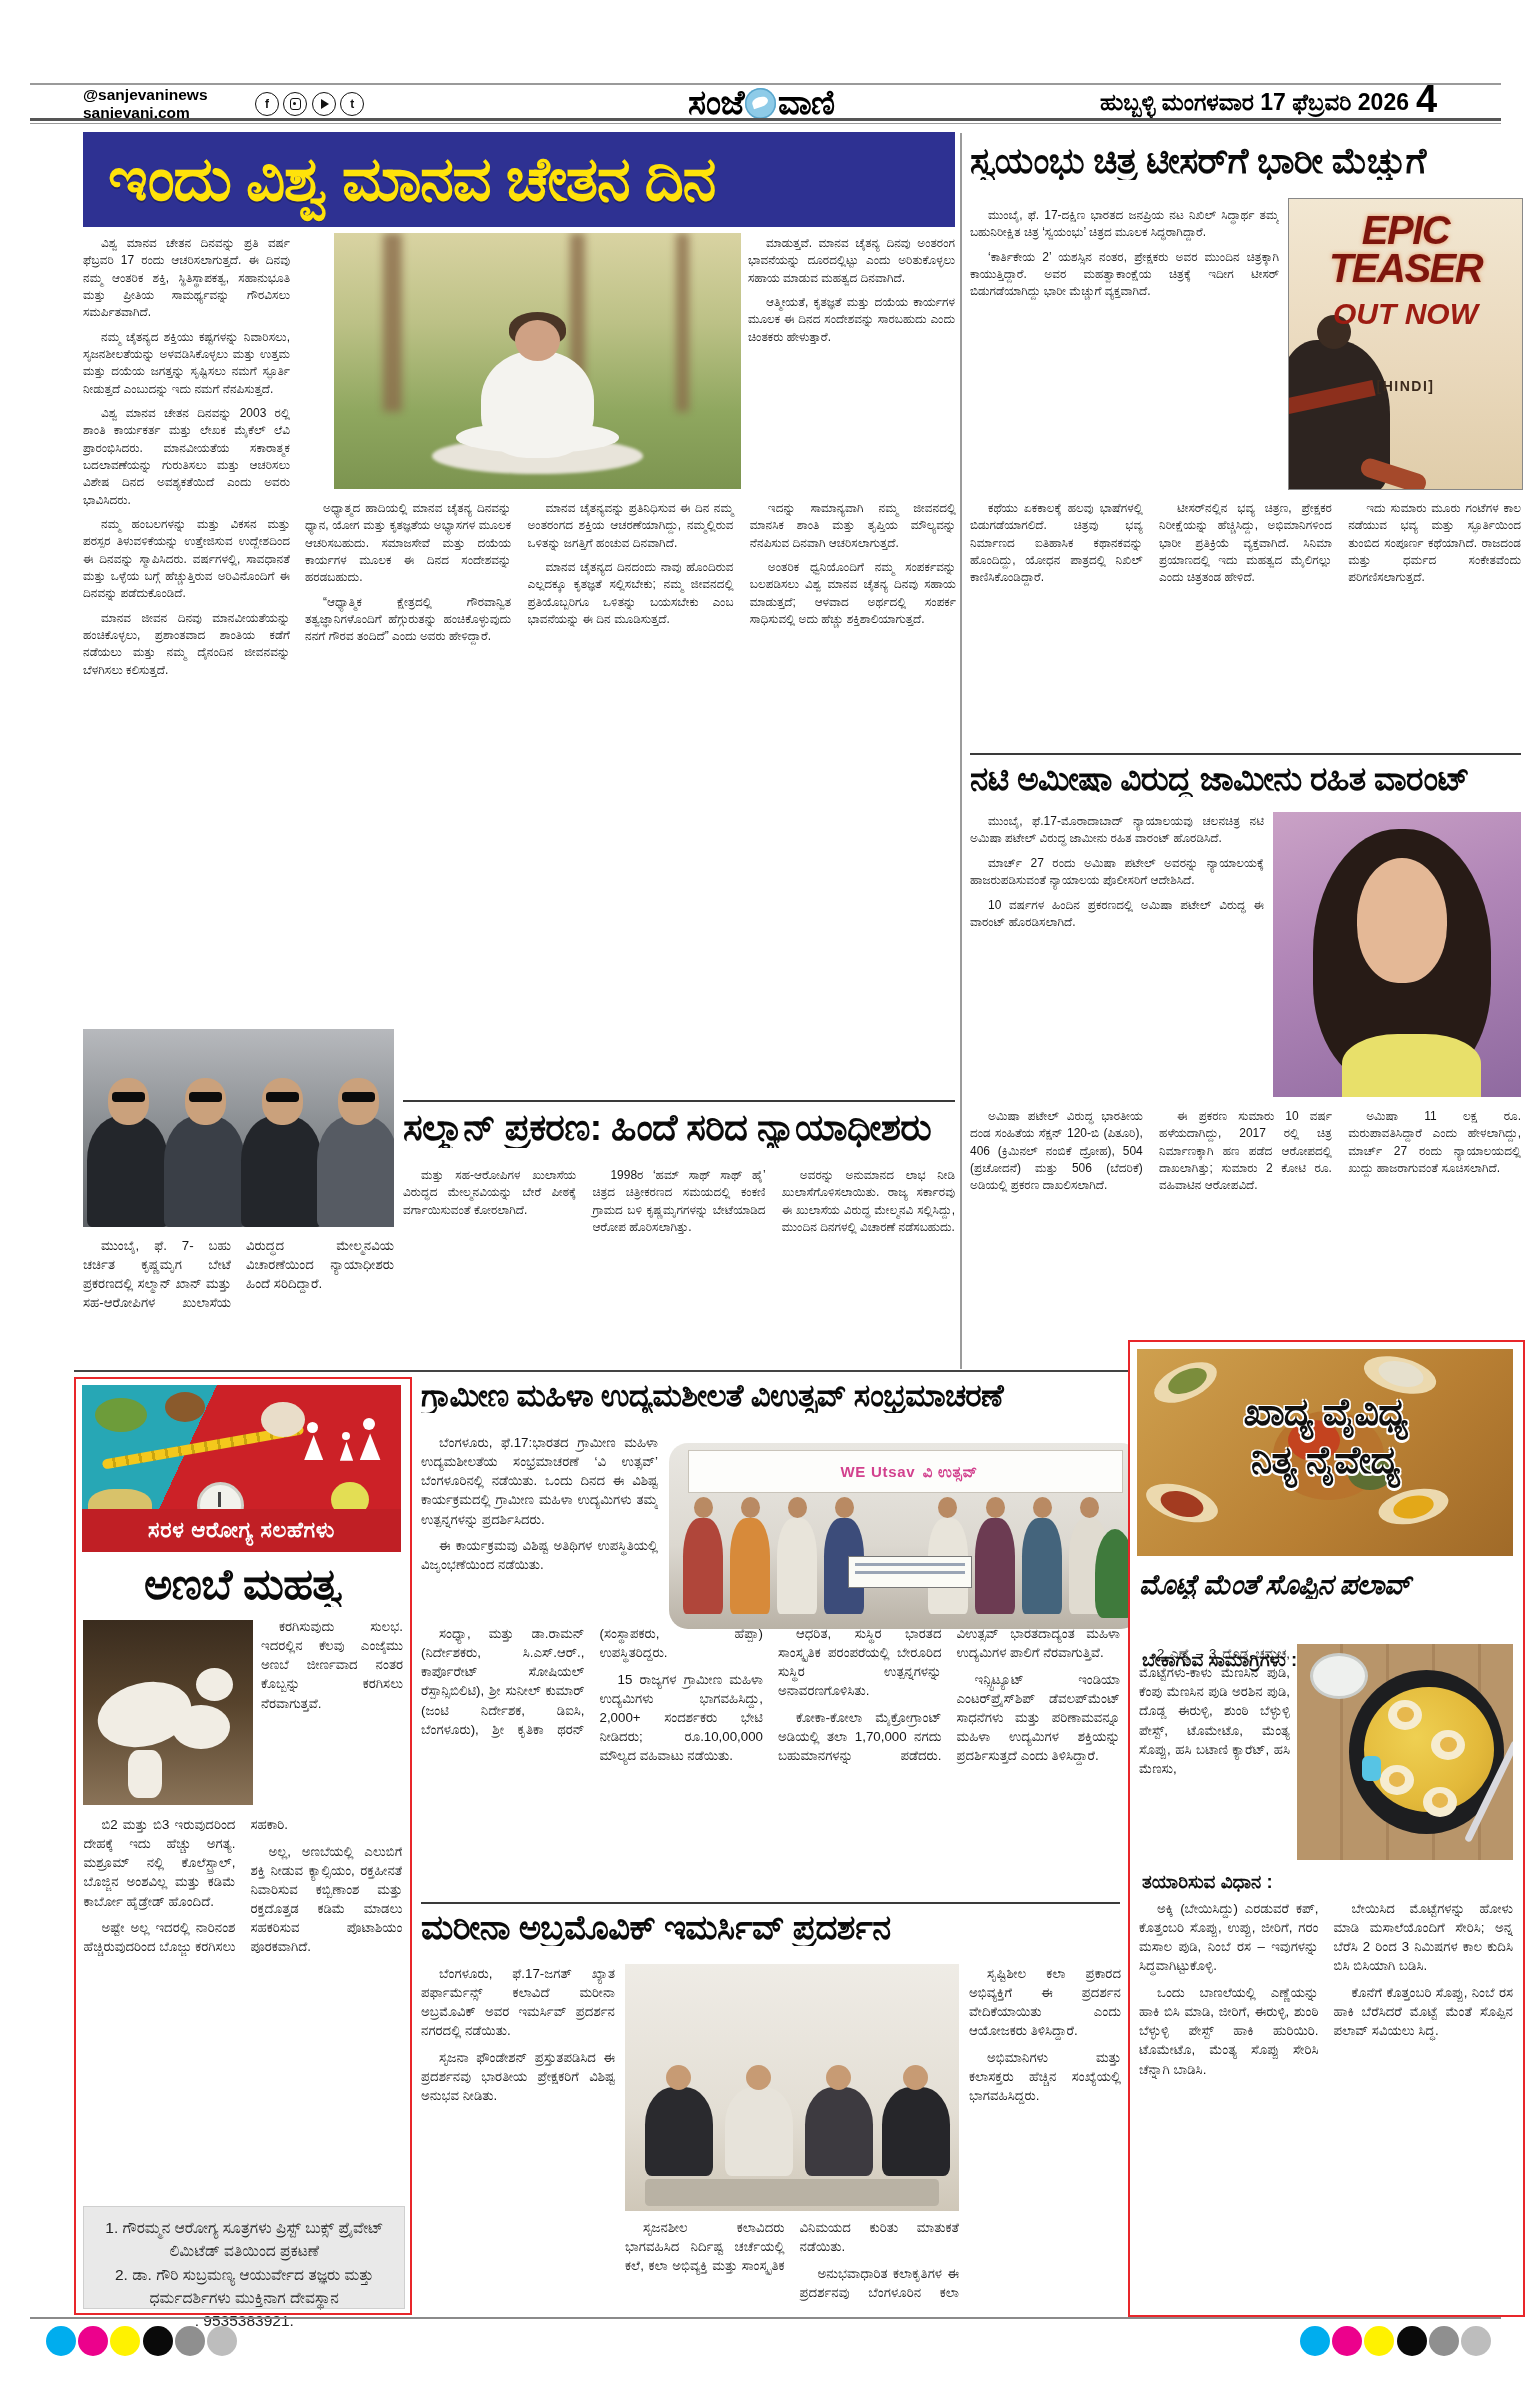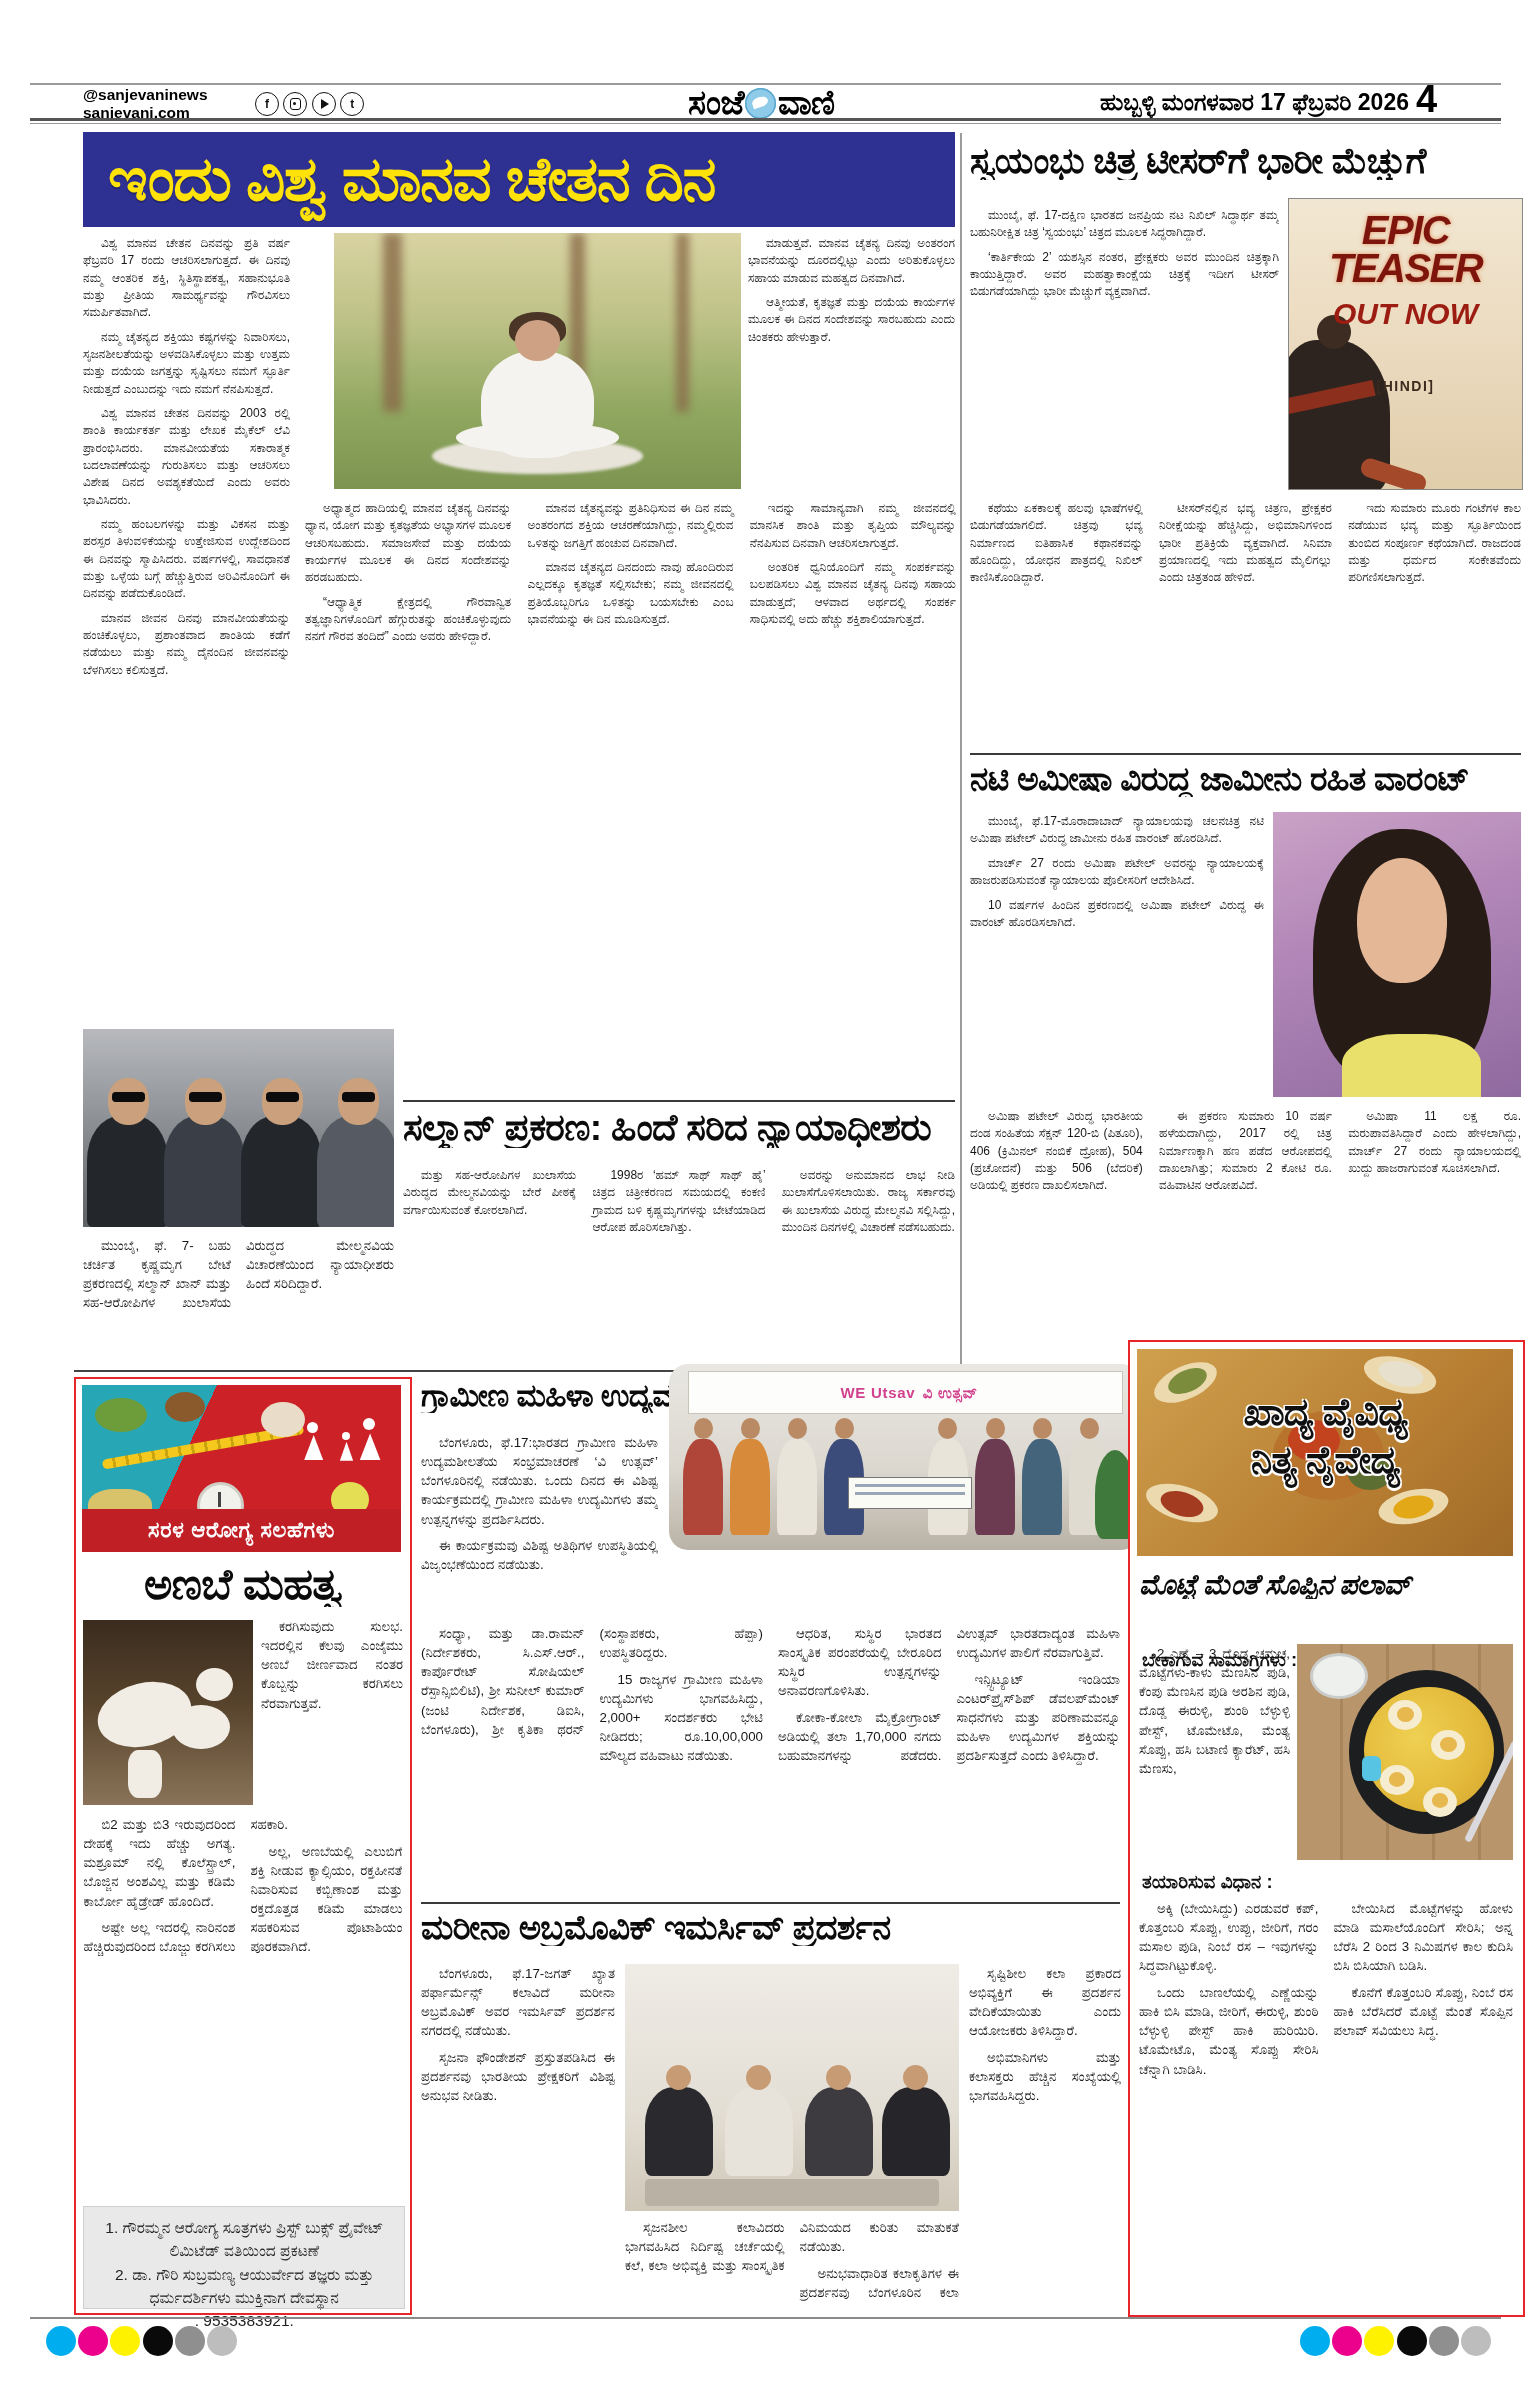--- a/index.html
+++ b/index.html
@@ -248,21 +248,21 @@
 
   <div class="abs hrule-section"></div>
 
   <div class="abs headline" style="left:421px;top:1380px;width:699px;font-size:31px;">ಗ್ರಾಮೀಣ ಮಹಿಳಾ ಉದ್ಯಮಶೀಲತೆ ವಿಉತ್ಸವ್ ಸಂಭ್ರಮಾಚರಣೆ</div>
 
   <div class="abs body" style="left:421px;top:1433px;width:237px;height:185px;font-size:13.3px;">
       <p>ಬೆಂಗಳೂರು, ಫೆ.17:ಭಾರತದ ಗ್ರಾಮೀಣ ಮಹಿಳಾ ಉದ್ಯಮಶೀಲತೆಯ ಸಂಭ್ರಮಾಚರಣೆ ‘ವಿ ಉತ್ಸವ್’ ಬೆಂಗಳೂರಿನಲ್ಲಿ ನಡೆಯಿತು. ಒಂದು ದಿನದ ಈ ವಿಶಿಷ್ಟ ಕಾರ್ಯಕ್ರಮದಲ್ಲಿ ಗ್ರಾಮೀಣ ಮಹಿಳಾ ಉದ್ಯಮಿಗಳು ತಮ್ಮ ಉತ್ಪನ್ನಗಳನ್ನು ಪ್ರದರ್ಶಿಸಿದರು.</p>
       <p>ಈ ಕಾರ್ಯಕ್ರಮವು ವಿಶಿಷ್ಟ ಅತಿಥಿಗಳ ಉಪಸ್ಥಿತಿಯಲ್ಲಿ ವಿಜೃಂಭಣೆಯಿಂದ ನಡೆಯಿತು.</p>
     </div>
 
-  <div class="abs ph utsav-ph" style="left:669px;top:1364px;width:471px;height:186px;border-radius:19px;">
+  <div class="abs ph utsav-ph" style="left:669px;top:1443px;width:471px;height:186px;border-radius:19px;">
     <div class="utsav-banner">
         <span>WE Utsav</span>
         <span>ವಿ ಉತ್ಸವ್</span>
       </div>
     <div class="person" style="left:3%;background:#b0463a;"></div>
     <div class="person" style="left:13%;background:#d78a3a;"></div>
     <div class="person" style="left:23%;background:#e8e4da;"></div>
     <div class="person" style="left:33%;background:#3c4c7a;"></div>
     <div class="person" style="left:55%;background:#e8e4da;"></div>
     <div class="person" style="left:65%;background:#6c3b52;"></div>

